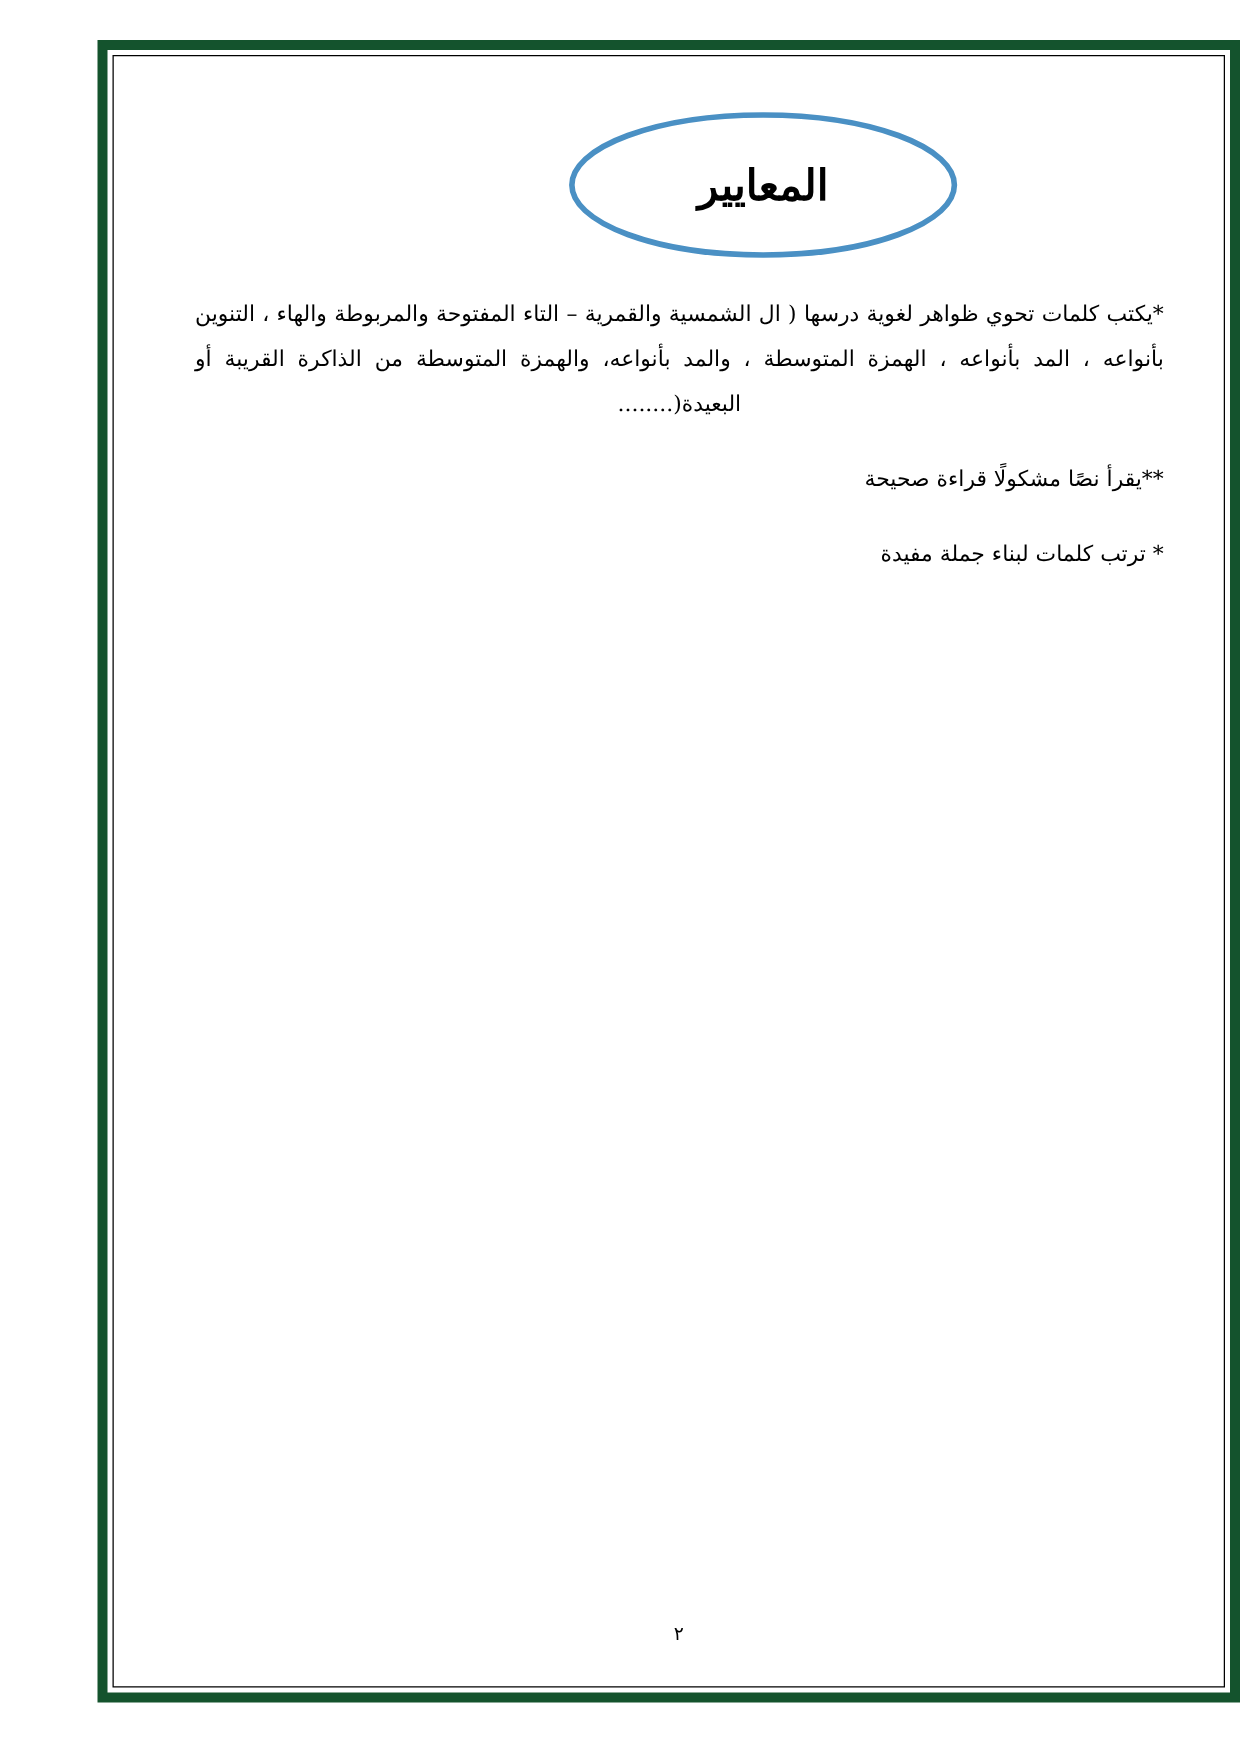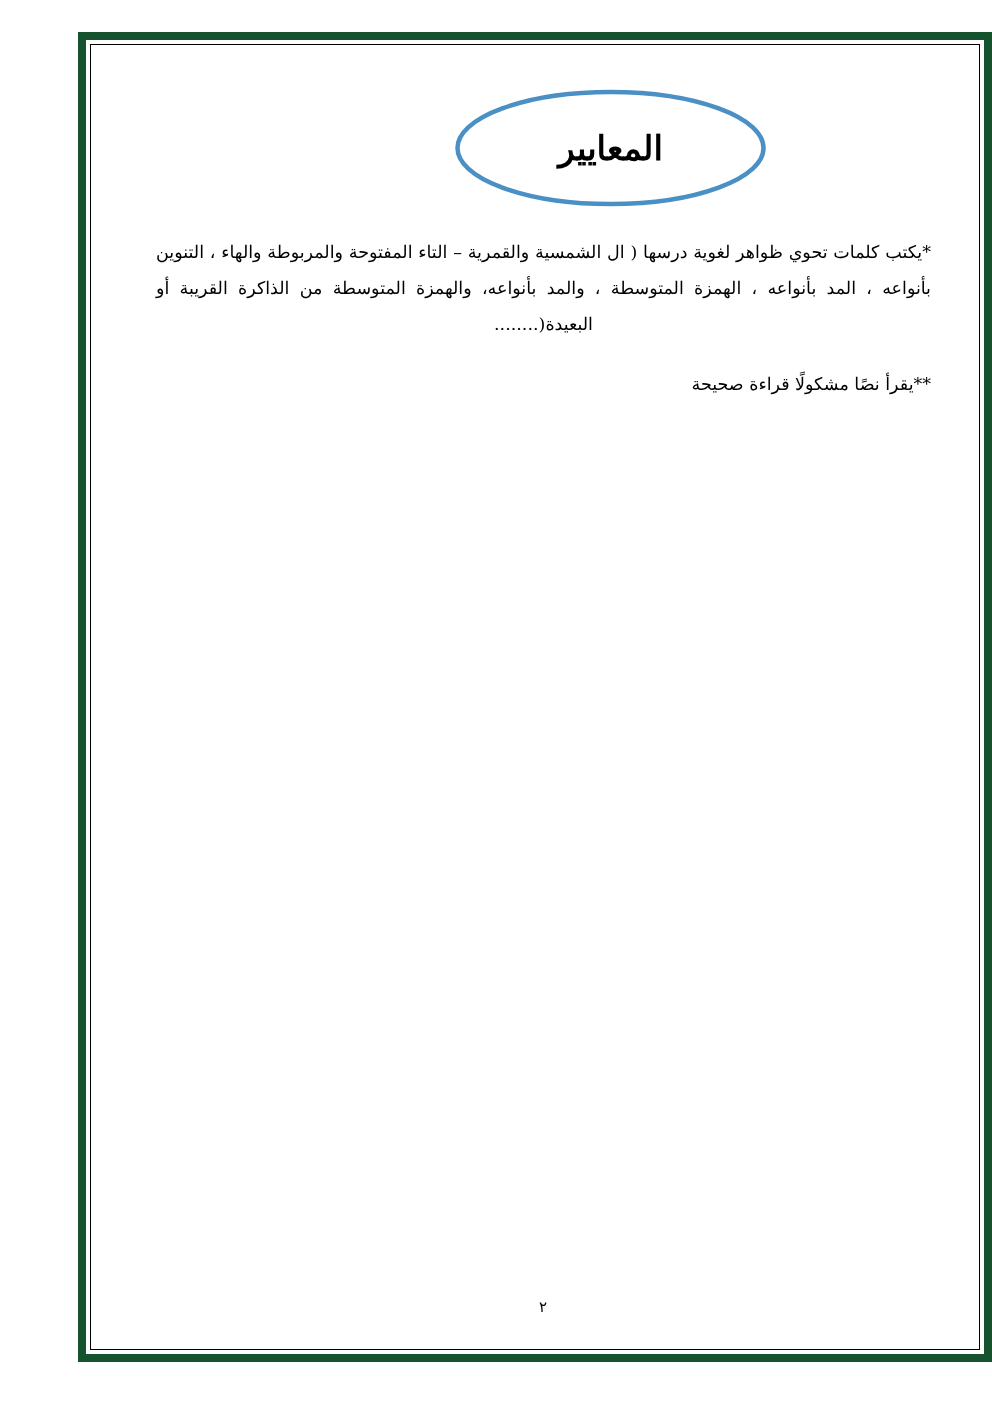--- a/index.html
+++ b/index.html
@@ -125,18 +125,19 @@
     <div class="title-ellipse-wrap">
       <svg width="315" height="120" viewBox="0 0 315 120">
         <ellipse cx="157.5" cy="60" rx="153" ry="56" fill="#ffffff" stroke="#4A90C4" stroke-width="4.5"></ellipse>
       </svg>
       <div class="title-text">المعايير</div>
     </div>
 
     <div class="body-block">
       <p class="para p2">*يكتب كلمات تحوي ظواهر لغوية درسها ( ال الشمسية والقمرية – التاء المفتوحة والمربوطة والهاء ، التنوين بأنواعه ، المد بأنواعه ، الهمزة المتوسطة ، والمد بأنواعه، والهمزة المتوسطة من الذاكرة القريبة أو البعيدة(........</p>
       <p class="para p1">**يقرأ نصًا مشكولًا قراءة صحيحة</p>
+      <p class="para p3">* ترتب كلمات  لبناء جملة مفيدة</p>
     </div>
 
     <div class="page-number">٢</div>
 
   </div>
 </div>
 
 </body></html>

